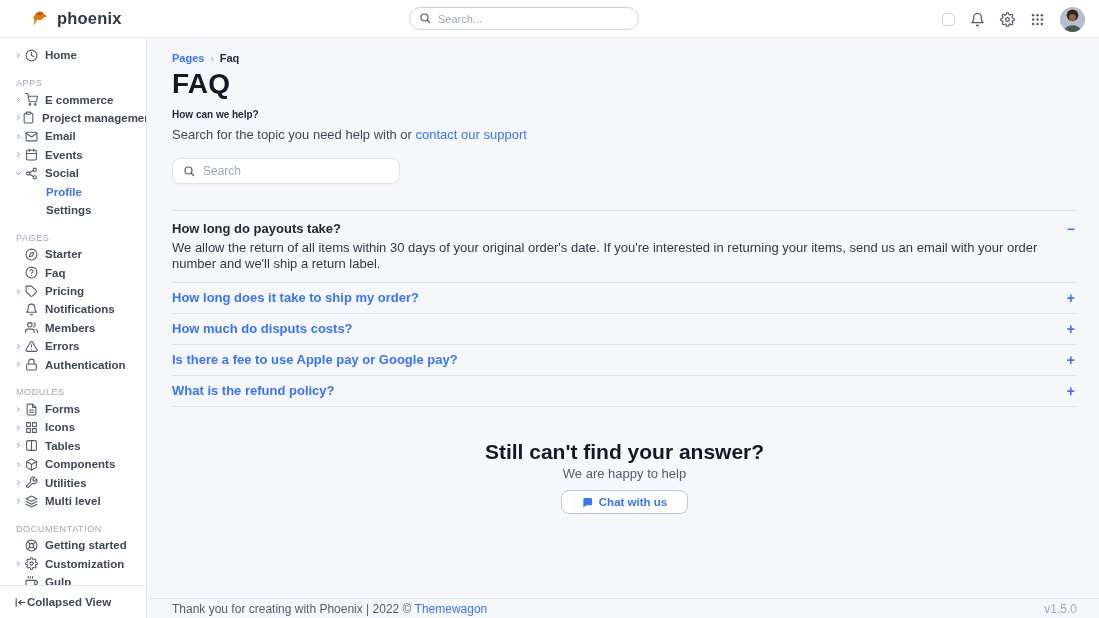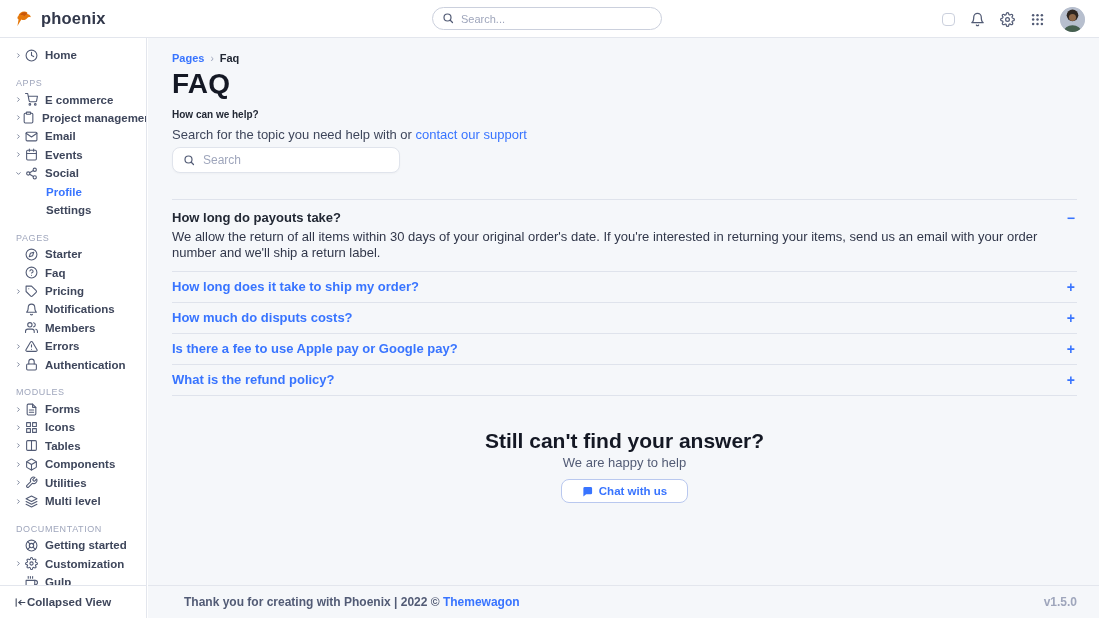--- a/index.html
+++ b/index.html
@@ -7,23 +7,23 @@
   .app {
     position:relative; width:1099px; height:618px; overflow:hidden;
     font-family:"Liberation Sans", sans-serif; background:#fff; color:#31374a;
   }
   
   .header {
     position:absolute; top:0; left:0; right:0; height:38px;
     background:#fff; border-bottom:1px solid #e3e6ed; z-index:10;
     display:flex; align-items:center;
   }
-  .brand { display:flex; align-items:center; gap:7px; padding-left:14px; cursor:pointer; }
+  .brand { display:flex; align-items:center; gap:7px; padding-left:30px; cursor:pointer; }
   .brand-name { font-size:16.5px; font-weight:700; color:#31374a; letter-spacing:.2px; }
-  .top-search-wrap { position:absolute; left:432px; top:7px; width:230px; height:23px; }
+  .top-search-wrap { position:absolute; left:409px; top:7px; width:230px; height:23px; }
   .top-search-wrap svg { position:absolute; left:10px; top:5px; }
   .top-search {
     width:100%; height:100%; border:1px solid #cbd0dd; border-radius:12px;
     padding:0 10px 0 28px; font-size:11px; color:#31374a; outline:none; background:#fff;
     font-family:"Liberation Sans", sans-serif;
   }
   .top-search::placeholder { color:#9fa6bc; }
   .header-right { position:absolute; right:14px; top:0; height:38px; display:flex; align-items:center; gap:15px; }
   .hicon { display:flex; align-items:center; justify-content:center; cursor:pointer; }
   .theme-toggle { width:13px; height:13px; border:1.5px solid #cbd0dd; border-radius:4px; background:#fff; cursor:pointer; }
@@ -57,21 +57,21 @@
     background:#f5f7fa; padding:13px 22px 0 24px;
   }
   .breadcrumb { display:flex; align-items:center; gap:6px; font-size:11px; height:14px; }
   .breadcrumb .bc-link { color:#3874ff; font-weight:600; cursor:pointer; }
   .breadcrumb .bc-sep { color:#9fa6bc; font-size:10px; }
   .breadcrumb .bc-current { color:#222834; font-weight:700; }
   .page-title { margin-top:3px; font-size:28px; line-height:32px; font-weight:800; color:#141824; letter-spacing:.2px; }
   .help-heading { margin-top:9px; font-size:10px; font-weight:700; color:#222834; }
   .help-sub { margin-top:6px; font-size:13px; line-height:17px; color:#3e465b; }
   .help-sub a { color:#3874ff; text-decoration:none; cursor:pointer;text-align:center; }
-  .faq-search-wrap { position:relative; margin-top:4px; width:228px; height:26px; }
+  .faq-search-wrap { position:relative; margin-top:15px; width:228px; height:26px; }
   .faq-search-wrap svg { position:absolute; left:11px; top:7px; }
   .faq-search {
     width:100%; height:100%; border:1px solid #e0e4ec; border-radius:8px;
     padding:0 10px 0 30px; font-size:12px; color:#31374a; outline:none; background:#fff;
     box-shadow:0 1px 2px rgba(0,0,0,.03); font-family:"Liberation Sans", sans-serif;
   }
   .faq-search::placeholder { color:#9fa6bc; }
   
   .accordion { margin-top:26px; border-top:1px solid #dfe3ec; }
   .acc-item { border-bottom:1px solid #dfe3ec; }
@@ -87,23 +87,23 @@
   .cta-title { font-size:21px; font-weight:800; color:#141824; line-height:26px; }
   .cta-sub { font-size:13px; color:#525b75; line-height:16px; margin-top:1px; }
   .cta-btn {
     margin-top:8px; display:inline-flex; align-items:center; gap:6px; height:24px;
     padding:0 20px; background:#fff; border:1px solid #b9c8ef; border-radius:8px;
     font-size:11.5px; font-weight:700; color:#3874ff; cursor:pointer;
     font-family:"Liberation Sans", sans-serif;
   }
   
   .footer {
-    position:absolute; left:0; right:0; bottom:0; height:33px;
+    position:absolute; left:0; right:0; bottom:0; height:20px;
     border-top:1px solid #e3e6ed; display:flex; align-items:center; justify-content:space-between;
-    padding:0 22px 0 36px; font-size:12px; color:#525b75; background:#f5f7fa;font-weight:bold;
+    padding:0 22px 0 24px; font-size:12px; color:#525b75; background:#f5f7fa;
   }
   .footer a { color:#3874ff; text-decoration:none; cursor:pointer; }
   .footer .version { color:#9fa6bc; }
   svg.ic { display:block; }
 </style>
 </head>
 <body>
 
 <div class="app">
 

